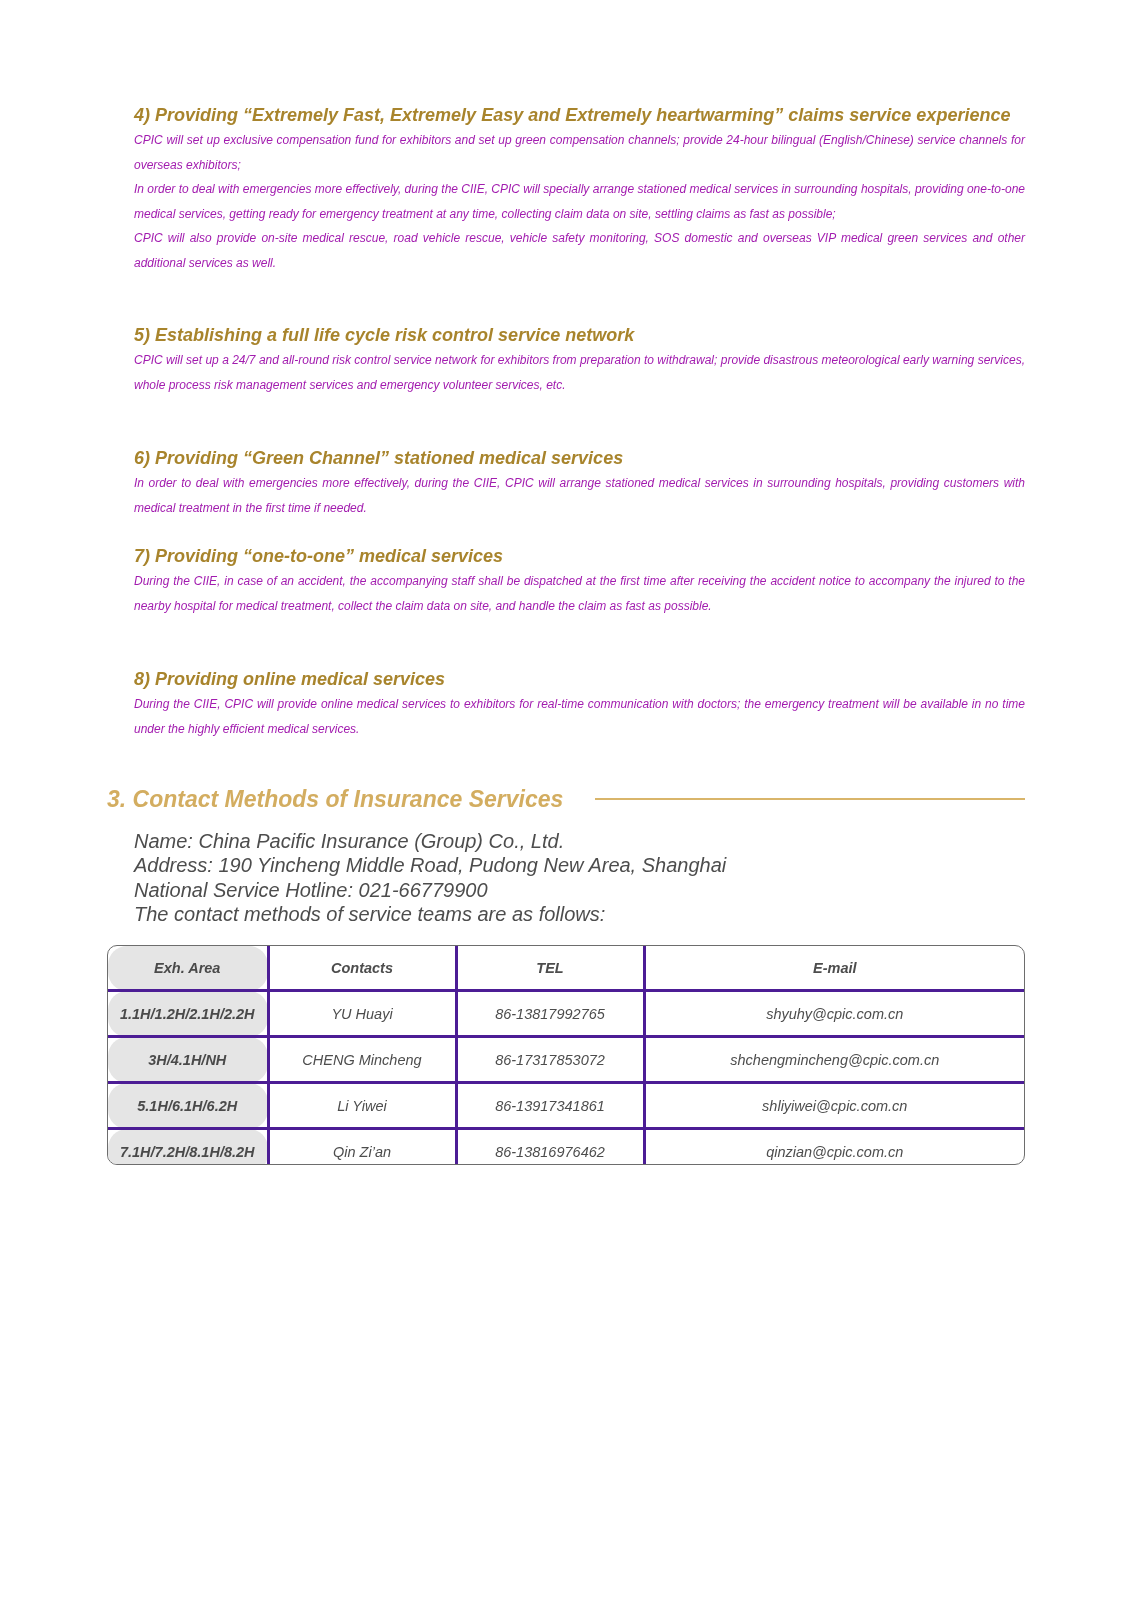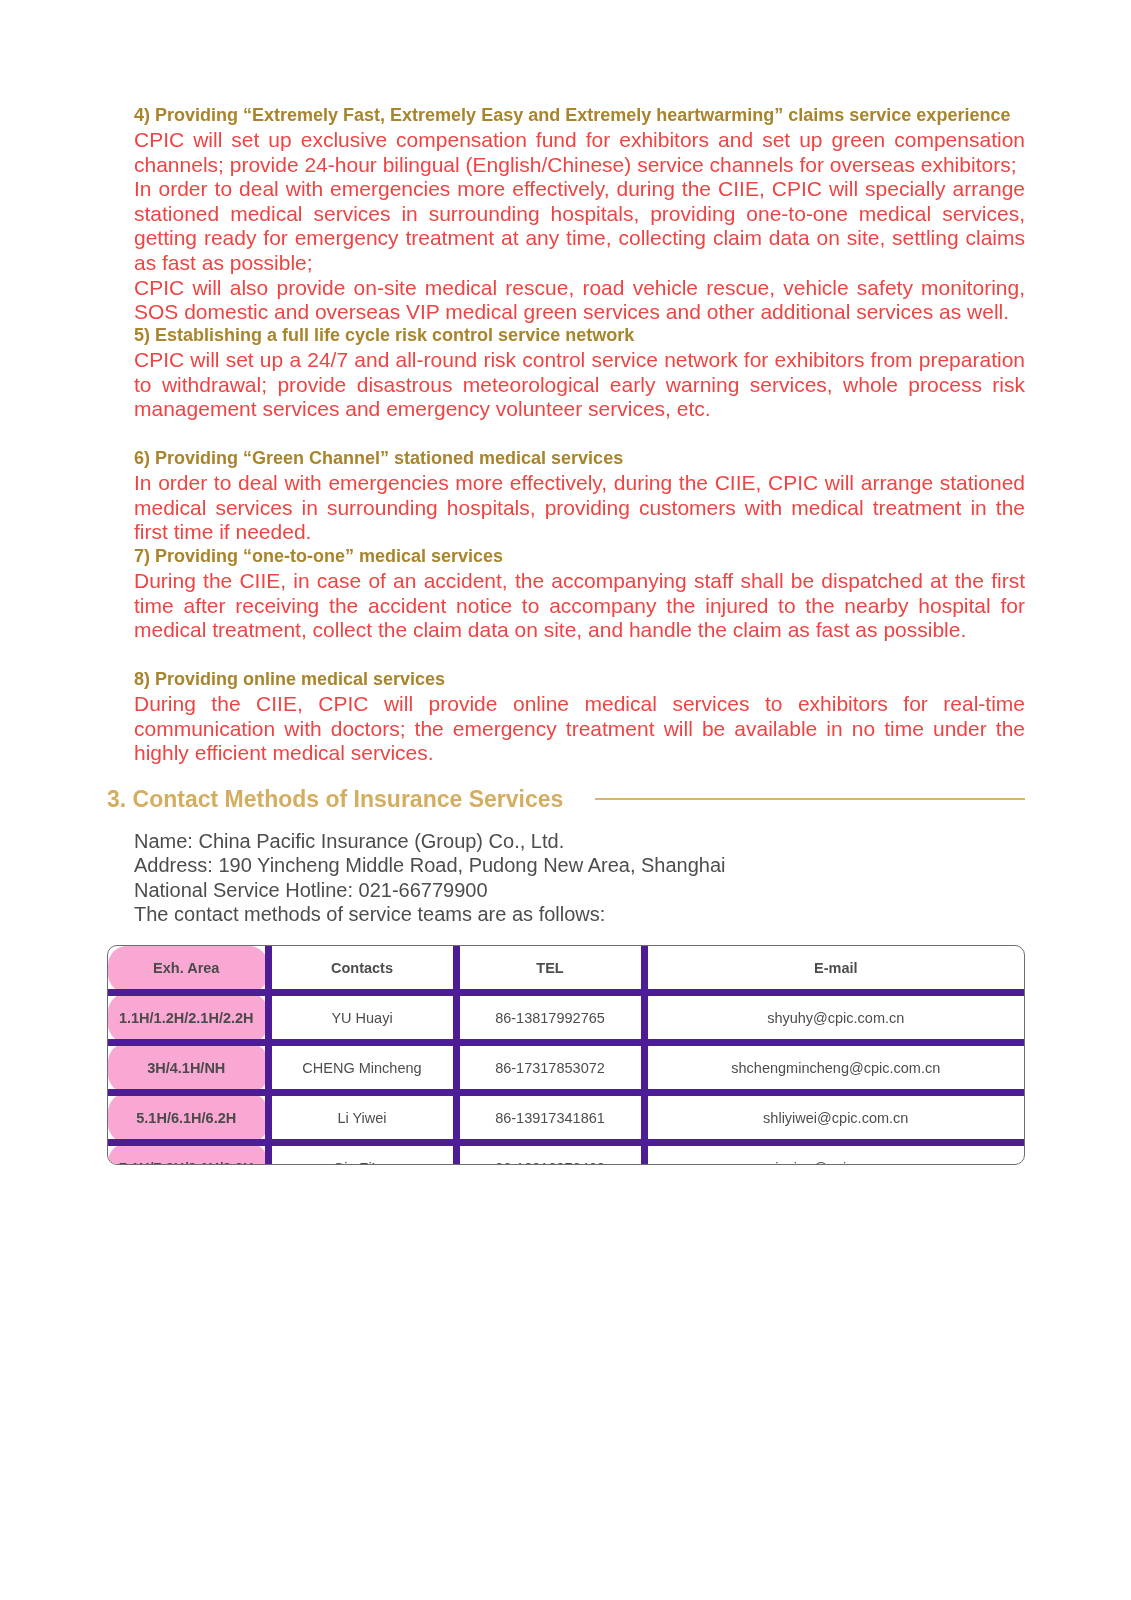--- a/index.html
+++ b/index.html
@@ -1,36 +1,36 @@
 <!DOCTYPE html>
 <html><head>
 <meta charset="utf-8">
 <style>
   html, body { margin: 0; padding: 0; background: #ffffff; }
   body { width: 1131px; height: 1600px; position: relative; font-family: "Liberation Sans", sans-serif; color: #4a4a4a; }
-  .page { position: absolute; left: 0; top: 0; width: 1131px; height: 1600px; }
+  .page { position: absolute; left: 0; top: 0; width: 1131px; height: 1600px; font-style: italic; }
   .section { position: absolute; left: 134px; width: 891px; }
   .sec-title { color: #a8842c; font-weight: bold; font-size: 18px; line-height: 24px; margin: 0; white-space: nowrap; }
-  .sec-body { font-size: 21px; line-height: 24.6px; margin: 0; text-align: justify; color: #ef4444; }
+  .sec-body { font-size: 12px; line-height: 24.6px; margin: 0; text-align: justify; color: #a21caf; }
   .sec-body p { margin: 0; }
   .h3wrap { position: absolute; left: 107px; top: 782px; width: 918px; height: 34px; display: flex; align-items: center; }
   .h3 { color: #d3ad60; font-size: 23px; font-weight: bold; white-space: nowrap; }
   .h3-rule { flex: 1; height: 2px; background: #d9b56a; margin-left: 32px; }
   .contact { position: absolute; left: 134px; top: 829px; font-size: 20px; line-height: 24.4px; color: #4d4d4d; }
   .contact div { margin: 0; }
   .tbl-wrap { position: absolute; left: 107px; top: 945px; width: 916px; height: 218px; border: 1px solid #6d6d6d; border-radius: 10px; overflow: hidden; }
   table { border-collapse: collapse; width: 100%; height: 100%; font-size: 14.5px; }
-  td, th { border: 7px solid #4c1d95; text-align: center; color: #4d4d4d; padding: 0; }
+  td, th { border: 3px solid #4c1d95; text-align: center; color: #4d4d4d; padding: 0; }
   tr > *:first-child { border-left: none; }
   tr > *:last-child { border-right: none; }
   tr:first-child > * { border-top: none; }
   tr:last-child > * { border-bottom: none; }
   th { font-weight: bold; height: 43px; }
   td { height: 43px; }
-  .area { background: #f9a8d4; font-weight: bold; color: #4a4a4a; border-radius: 19px; }
+  .area { background: #e5e5e5; font-weight: bold; color: #4a4a4a; border-radius: 19px; }
   col.c1 { width: 160px; } col.c2 { width: 188px; } col.c3 { width: 188px; } col.c4 { width: auto; }
 </style>
 </head>
 <body>
 
 <div class="page">
 
   <div class="section" style="top:103px;">
     <h4 class="sec-title">4) Providing “Extremely Fast, Extremely Easy and Extremely heartwarming” claims service experience</h4>
     <div class="sec-body" style="margin-top:1px;">

